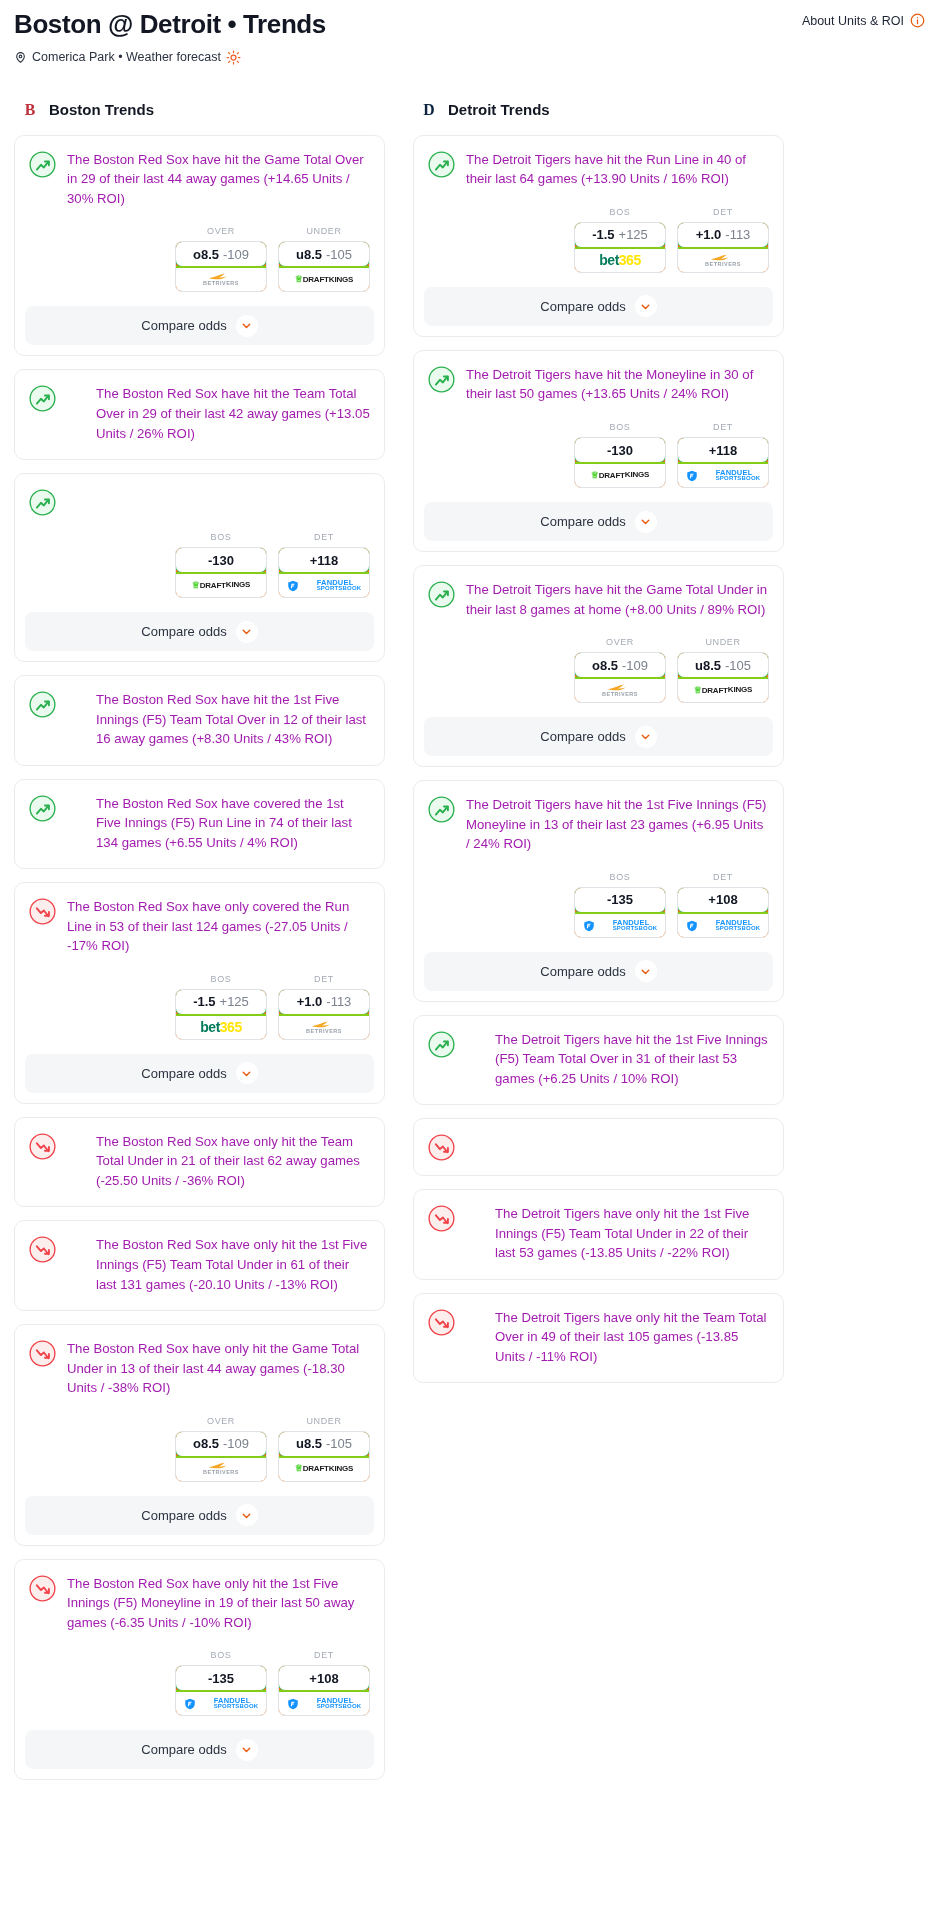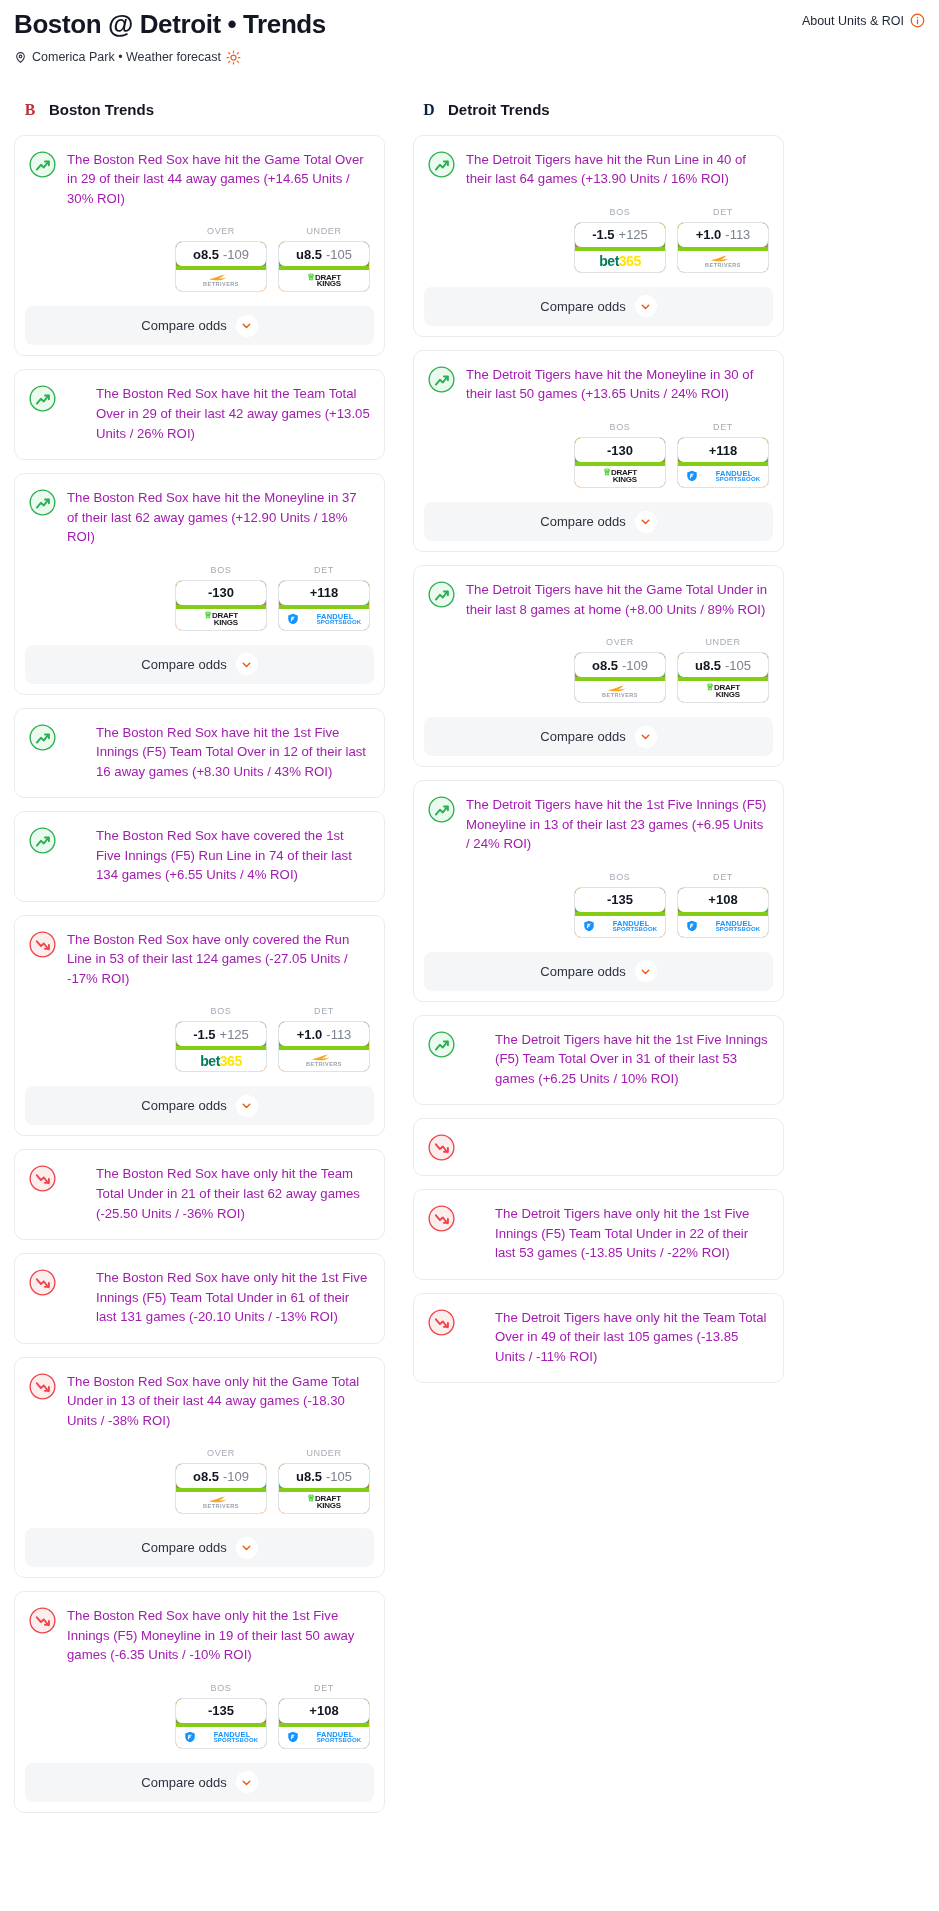--- a/index.html
+++ b/index.html
@@ -72,29 +72,29 @@
   .odds-price {
     border: 1px solid #2ab04e; border-radius: 7px;
     margin: -1px; background: #fff;
     height: 26px; display: flex; align-items: center; justify-content: center;
     gap: 4px; font-size: 13px;
   }
   .odds-main { font-weight: bold; color: #121723; }
   .odds-juice { color: #7b828d; font-weight: normal; }
   .book-cell {
     height: 25px; display: flex; align-items: center; justify-content: center;
-    background: #fff; border-top: 4px solid #84cc16;
+    background: #fff; border-top: 2px solid #84cc16;
   }
 
   
-  .logo-dk { display:flex; flex-direction:column; align-items:flex-end; line-height:0.85; }
+  .logo-dk { display:flex; flex-direction:row; align-items:center; line-height:0.85; }
   .logo-dk .dk-top { font-size: 8px; font-weight: bold; color:#1a1a1a; letter-spacing:-0.2px; }
   .logo-dk .dk-bot { font-size: 8px; font-weight: bold; color:#1a1a1a; letter-spacing:-0.2px; }
   .dk-crown { color:#53d337; font-size:9px; }
-  .logo-fd { display:flex; align-items:flex-start; gap:18px; }
+  .logo-fd { display:flex; align-items:flex-end; gap:18px; }
   .fd-shield { width:12px; height:12px; }
   .fd-words { display:flex; flex-direction:column; line-height:0.95; }
   .fd-words .fd1 { font-size:7.5px; font-weight:bold; color:#1493ff; letter-spacing:0.2px; }
   .fd-words .fd2 { font-size:6px; font-weight:bold; color:#1493ff; letter-spacing:0.2px; }
   .logo-bet365 { font-size:14px; font-weight:bold; letter-spacing:-0.5px; }
   .logo-bet365 .b1 { color:#027b5b; }
   .logo-bet365 .b2 { color:#ffe500; }
   .logo-br { display:flex; flex-direction:column; align-items:center; line-height:1; }
   .br-swoosh { width:26px; height:7px; }
   .br-word { font-size:5.5px; letter-spacing:0.5px; color:#9aa1ab; font-weight:bold; margin-top:1px; }
@@ -227,21 +227,20 @@
         </div>
         <div class="card">
           <div class="card-body">
             <span class="trend-icon"><svg viewBox="0 0 24 24" width="27" height="27" fill="none">
                 <circle cx="12" cy="12" r="11" fill="#eafaef" stroke="#2ab04e" stroke-width="1.2"></circle>
                 <g stroke="#2ab04e" stroke-width="1.7" stroke-linecap="round" stroke-linejoin="round">
                   <path d="M7 16.5l3.6-4.2 2.6 2.3 4.1-5.1"></path>
                   <path d="M14.2 9.3h3.5v3.3"></path>
                 </g>
               </svg></span>
-            <div class="trend-text">The Boston Red Sox have hit the Moneyline in 37 of their last 62 away games (+12.90 Units / 18% ROI)</div>
           </div>
           <div class="odds-row">
             <div class="odds-col">
               <div class="odds-label">BOS</div>
               <div class="odds-box">
                 <div class="odds-price">
                   <span class="odds-main">-130</span>
                 </div>
                 <div class="book-cell">
                   <span class="logo-dk">

